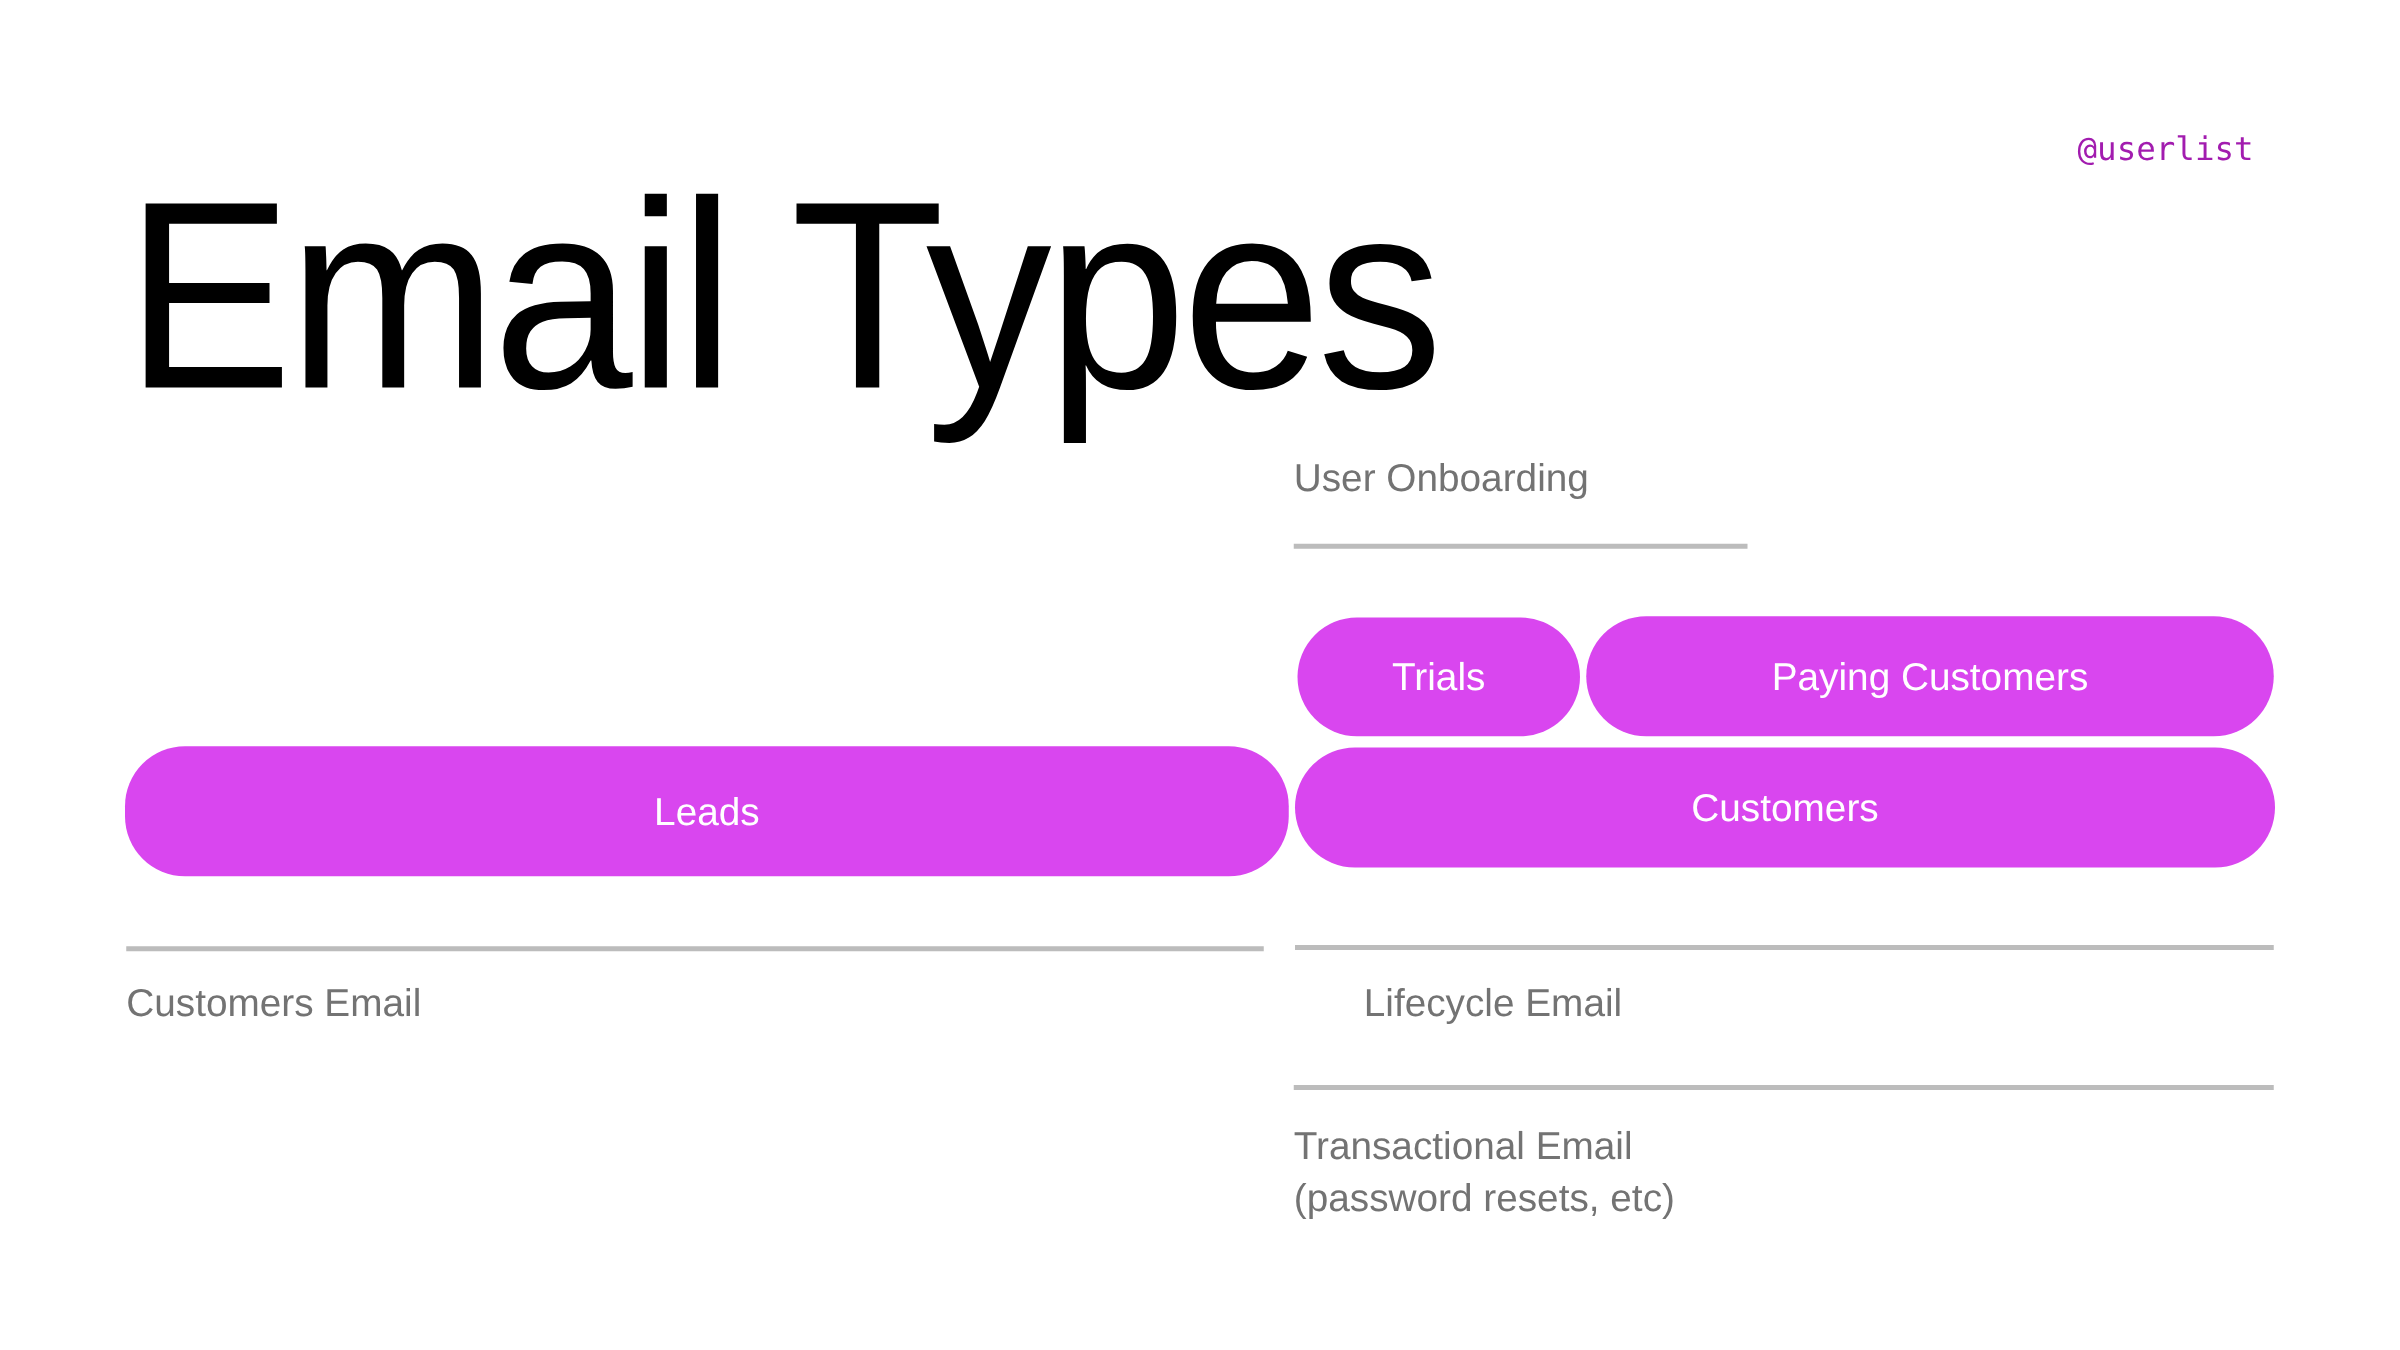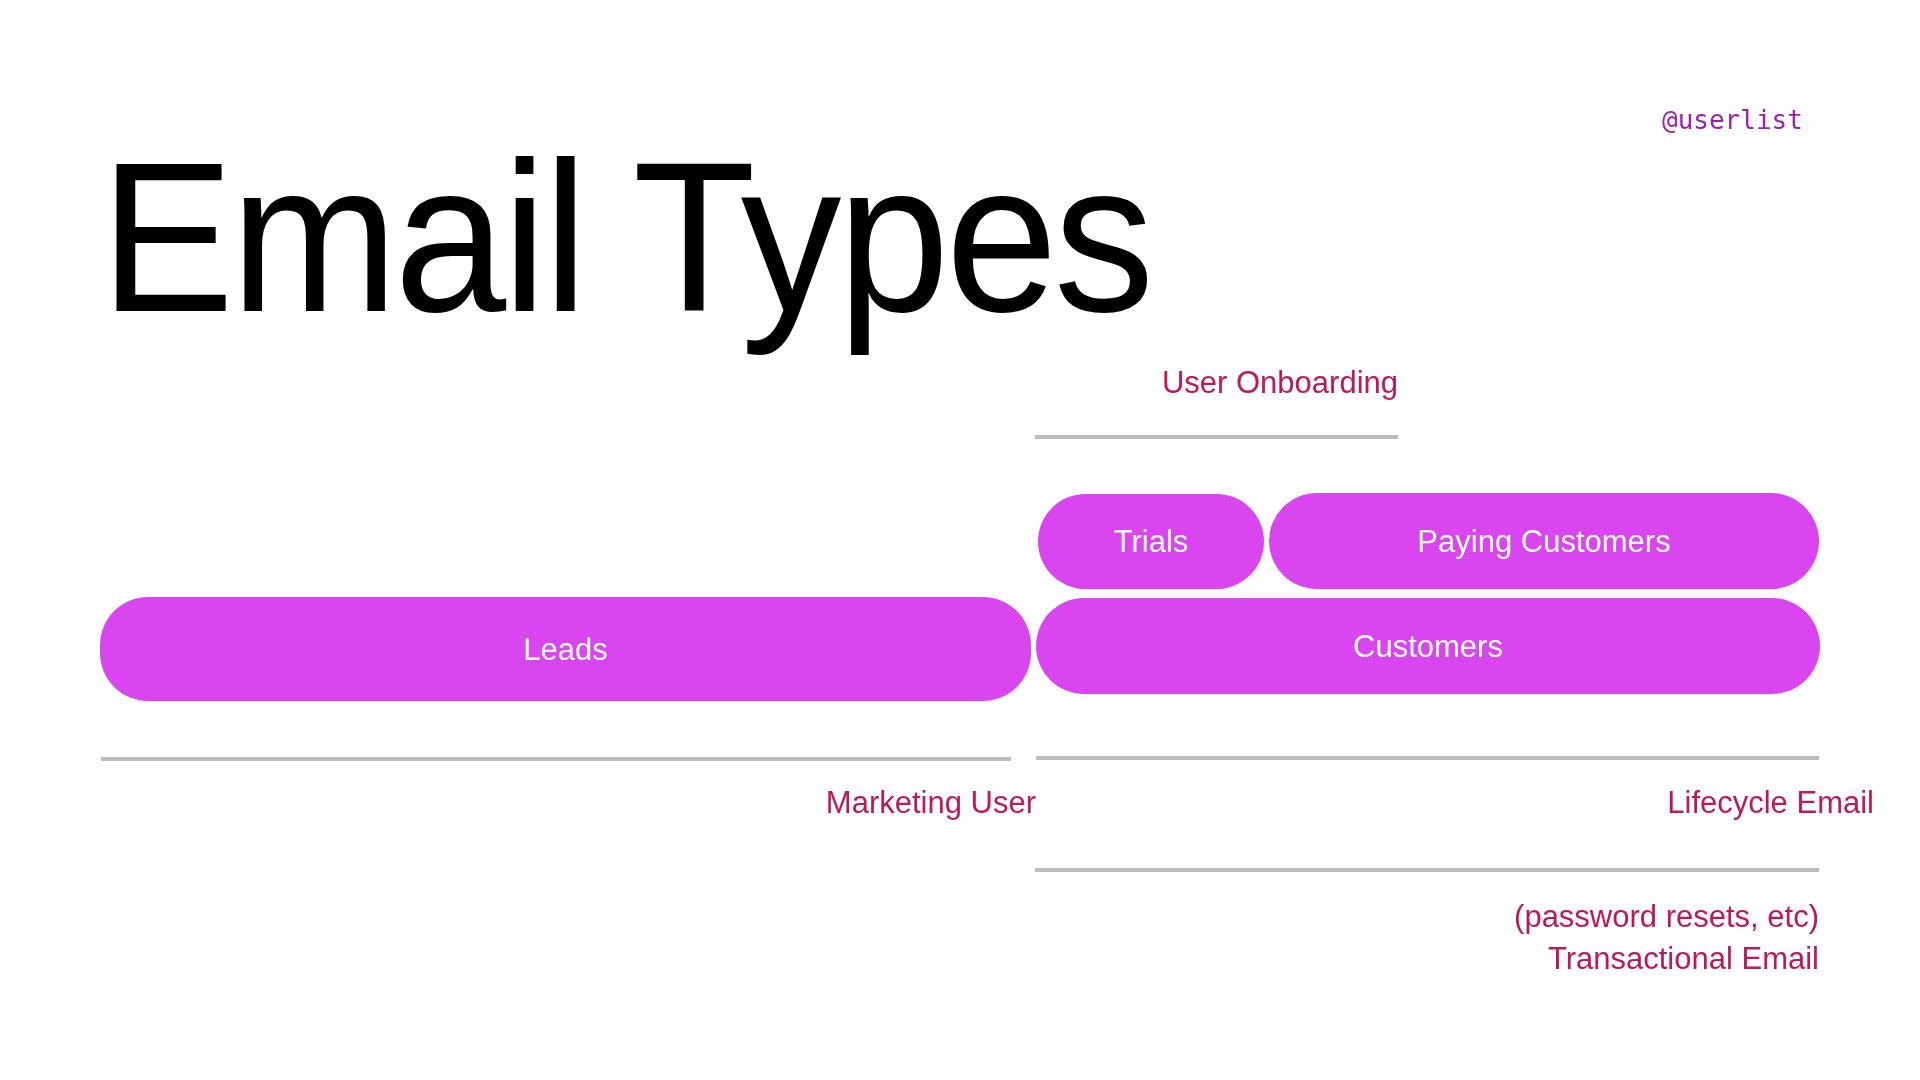--- a/index.html
+++ b/index.html
@@ -33,22 +33,22 @@
       top: 104px;
       font-family: "DejaVu Sans Mono", "Liberation Mono", monospace;
       font-size: 26px;
       line-height: 32px;
       color: #a21caf;
       white-space: nowrap;
     }
     .label {
       font-size: 31px;
       line-height: 42px;
-      color: #be185d;
-      text-align: right;
+      color: #737373;
+      text-align: left;
       white-space: nowrap;
     }
     .rule {
       height: 4px;
       background: #bcbcbc;
     }
     .pill {
       background: #d946ef;
       color: #fff;
       border-radius: 48px;
@@ -78,22 +78,22 @@
 </div>
 
 <div class="abs pill" style="left:100px; top:597px; width:931px; height:104px;">
   <span>Leads</span>
 </div>
 <div class="abs pill" style="left:1036px; top:598px; width:784px; height:96px;">
   <span>Customers</span>
 </div>
 
 <div class="abs rule" style="left:101px; width:910px; top:757px;"></div>
-<div class="abs label" style="left:101px; width:935px; top:782px;">Marketing User</div>
+<div class="abs label" style="left:101px; width:935px; top:782px;">Customers Email</div>
 
 <div class="abs rule" style="left:1036px; width:783px; top:756px;"></div>
 <div class="abs label" style="left:1091px; width:783px; top:782px;">Lifecycle Email</div>
 
 <div class="abs rule" style="left:1035px; width:784px; top:868px;"></div>
 <div class="abs label" style="left:1035px; width:784px; top:896px;">
+  <div>Transactional Email</div>
   <div>(password resets, etc)</div>
-  <div>Transactional Email</div>
 </div>
 
 </body></html>

